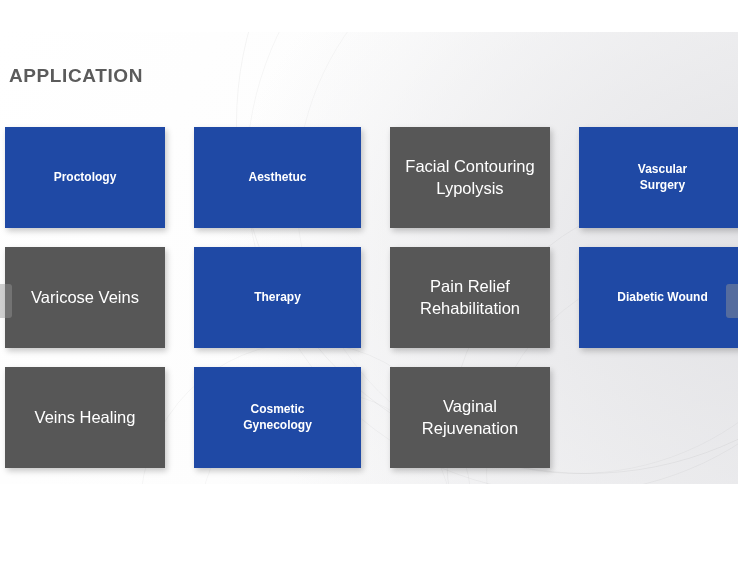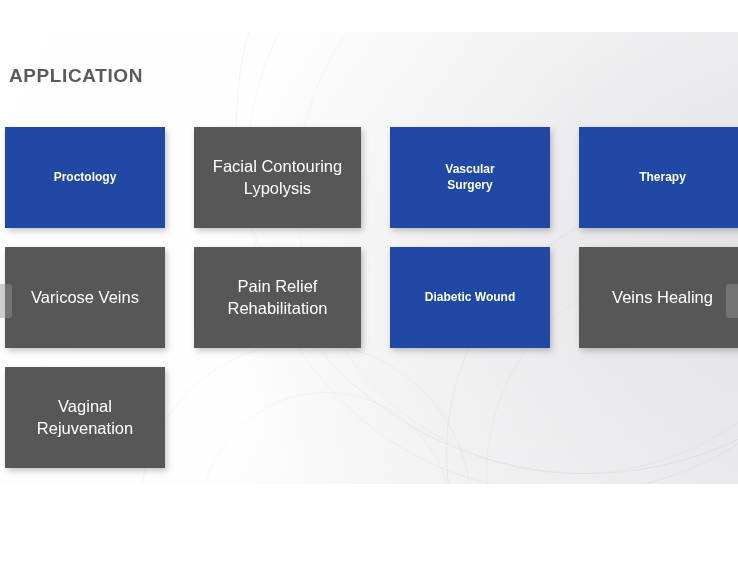--- a/index.html
+++ b/index.html
@@ -106,26 +106,28 @@
   <div class="swirl s3"></div>
   <div class="swirl s4"></div>
   <div class="swirl s5"></div>
   <div class="swirl s6"></div>
   <div class="swirl s7"></div>
 
   <div class="title">APPLICATION</div>
 
   <div class="grid">
     <div class="cell blue">Proctology</div>
+    <div class="cell blue">Aesthetuc</div>
     <div class="cell gray">Facial Contouring<br>Lypolysis</div>
     <div class="cell blue">Vascular<br>Surgery</div>
+    <div class="cell gray">Varicose Veins</div>
     <div class="cell blue">Therapy</div>
-    <div class="cell gray">Varicose Veins</div>
     <div class="cell gray">Pain Relief<br>Rehabilitation</div>
     <div class="cell blue">Diabetic Wound</div>
     <div class="cell gray">Veins Healing</div>
+    <div class="cell blue">Cosmetic<br>Gynecology</div>
     <div class="cell gray">Vaginal<br>Rejuvenation</div>
   </div>
 
   <div class="nav-arrow nav-left"></div>
   <div class="nav-arrow nav-right"></div>
 
 </div>
 
 </body></html>

